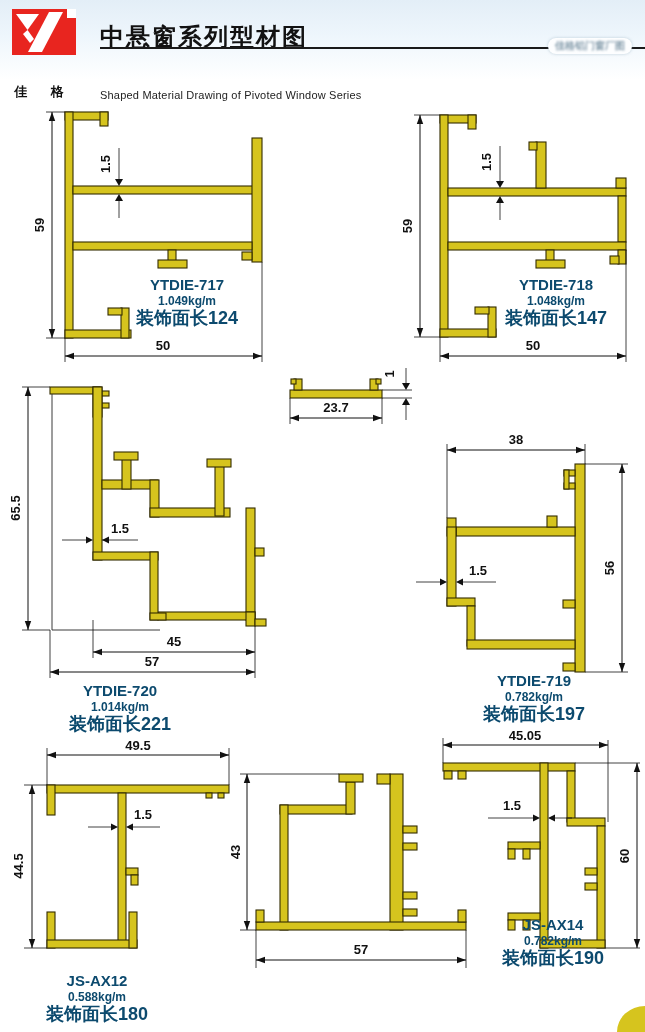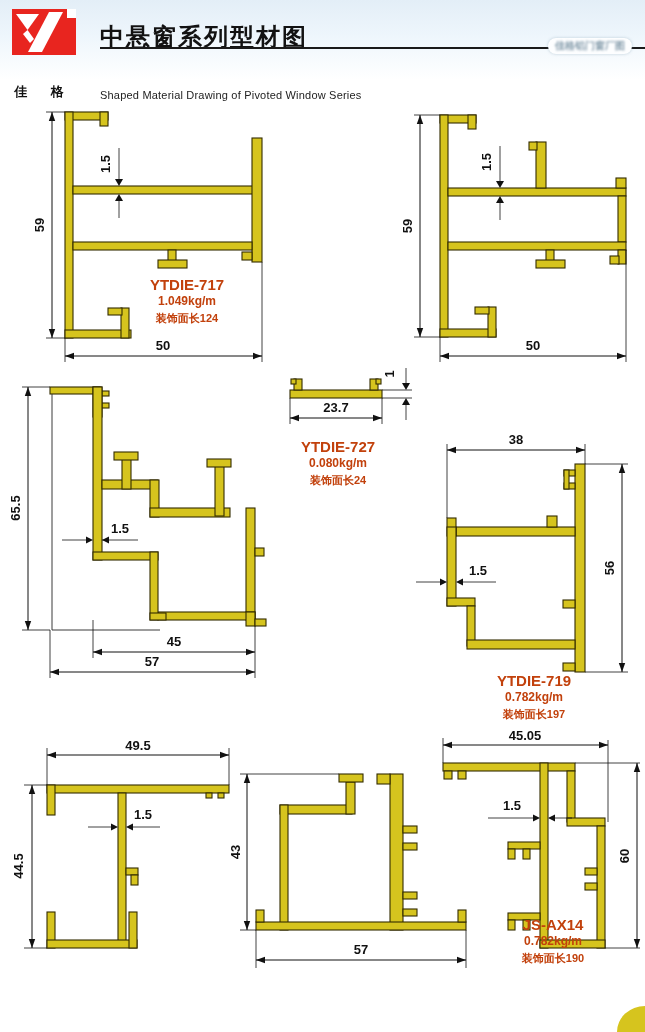--- a/index.html
+++ b/index.html
@@ -17,24 +17,24 @@
     border-radius:8px;box-shadow:0 0 3px rgba(120,150,170,.45);display:flex;align-items:center;justify-content:center;}
   #badge span{font-size:10px;font-weight:bold;color:#8aa0af;filter:blur(1.3px);white-space:nowrap;}
   svg.prof{position:absolute;overflow:visible;}
   .m{fill:#d6c41e;stroke:#332d00;stroke-width:1.1;}
   .thin{stroke:#3a3a3a;stroke-width:1;fill:none;}
   .dim,.ext{stroke:#111;fill:none;}
   .dim{stroke-width:1;}
   .ext{stroke-width:0.8;}
   .arr{fill:#111;stroke:none;}
   .dt{font:bold 13px "Liberation Sans",sans-serif;fill:#111;}
-  .plabel{position:absolute;text-align:center;color:#c2410c;font-weight:bold;line-height:17px;}
+  .plabel{position:absolute;text-align:center;color:#0c4a6e;font-weight:bold;line-height:17px;}
   .plabel .code{font-size:15px;}
   .plabel .wt{font-size:12px;}
-  .plabel .dl{font-size:11px;}
+  .plabel .dl{font-size:18px;}
   #corner-deco{position:absolute;right:0;bottom:0;width:28px;height:26px;
     background:#d6c41e;border-top-left-radius:100%;}
 </style>
 </head>
 <body>
 
 <div id="page">
 
   <div id="header-band">
     <svg id="logo" width="64" height="46" viewBox="0 0 64 46">
@@ -126,20 +126,25 @@
       <polygon class="arr" points="116,103 124,103 120,96"></polygon>
       <text class="dt" transform="translate(32,126) rotate(-90)" text-anchor="middle">59</text>
       <text class="dt" x="153" y="250" text-anchor="middle">50</text>
       <text class="dt" transform="translate(111,62) rotate(-90)" text-anchor="middle">1.5</text>
     <polygon points="40,15 36.8,24 43.2,24" class="arr"></polygon>
         <polygon points="40,237 36.8,228 43.2,228" class="arr"></polygon>
         <polygon points="60,256 69,252.8 69,259.2" class="arr"></polygon>
         <polygon points="246,256 237,252.8 237,259.2" class="arr"></polygon>
       </g>
   </svg>
+  <div class="plabel" style="left:486px;top:276px;width:140px">
+    <div class="code">YTDIE-718</div>
+    <div class="wt">1.048kg/m</div>
+    <div class="dl">装饰面长147</div>
+  </div>
 
   <svg class="prof" style="left:270px;top:360px" width="160" height="130" viewBox="0 0 160 130">
     <g>
       <rect class="m" x="20" y="30" width="92" height="8"></rect>
       <rect class="m" x="24" y="19" width="8" height="11"></rect>
       <rect class="m" x="21" y="19" width="5" height="5"></rect>
       <rect class="m" x="100" y="19" width="8" height="11"></rect>
       <rect class="m" x="106" y="19" width="5" height="5"></rect>
     </g>
     <g>
@@ -151,25 +156,20 @@
       <line class="ext" x1="136" y1="8" x2="136" y2="23"></line>
       <line class="ext" x1="136" y1="45" x2="136" y2="60"></line>
       <polygon class="arr" points="132,23 140,23 136,30"></polygon>
       <polygon class="arr" points="132,45 140,45 136,38"></polygon>
       <text class="dt" x="66" y="52" text-anchor="middle">23.7</text>
       <text class="dt" transform="translate(124,14) rotate(-90)" text-anchor="middle">1</text>
     <polygon points="20,58 29,54.8 29,61.2" class="arr"></polygon>
         <polygon points="112,58 103,54.8 103,61.2" class="arr"></polygon>
       </g>
   </svg>
-  <div class="plabel" style="left:268px;top:438px;width:140px">
-    <div class="code">YTDIE-727</div>
-    <div class="wt">0.080kg/m</div>
-    <div class="dl">装饰面长24</div>
-  </div>
 
   <svg class="prof" style="left:10px;top:380px" width="260" height="360" viewBox="0 0 260 360">
     <g>
       <rect class="m" x="40" y="7" width="50" height="7"></rect>
       <rect class="m" x="83" y="7" width="9" height="30"></rect>
       <rect class="m" x="92" y="11" width="7" height="5"></rect>
       <rect class="m" x="92" y="23" width="7" height="5"></rect>
       <rect class="m" x="83" y="7" width="9" height="173"></rect>
       <rect class="m" x="92" y="100" width="56" height="9"></rect>
       <rect class="m" x="112" y="79" width="9" height="30"></rect>
@@ -206,20 +206,25 @@
       <text class="dt" x="164" y="266" text-anchor="middle">45</text>
       <text class="dt" x="142" y="286" text-anchor="middle">57</text>
     <polygon points="18,7 14.8,16 21.2,16" class="arr"></polygon>
         <polygon points="18,250 14.8,241 21.2,241" class="arr"></polygon>
         <polygon points="83,272 92,268.8 92,275.2" class="arr"></polygon>
         <polygon points="245,272 236,268.8 236,275.2" class="arr"></polygon>
         <polygon points="40,292 49,288.8 49,295.2" class="arr"></polygon>
         <polygon points="245,292 236,288.8 236,295.2" class="arr"></polygon>
       </g>
   </svg>
+  <div class="plabel" style="left:50px;top:682px;width:140px">
+    <div class="code">YTDIE-720</div>
+    <div class="wt">1.014kg/m</div>
+    <div class="dl">装饰面长221</div>
+  </div>
 
   <svg class="prof" style="left:400px;top:420px" width="245" height="310" viewBox="0 0 245 310">
     <g>
       <rect class="m" x="175" y="44" width="10" height="208"></rect>
       <rect class="m" x="164" y="50" width="11" height="6"></rect>
       <rect class="m" x="164" y="63" width="11" height="6"></rect>
       <rect class="m" x="164" y="50" width="5" height="19"></rect>
       <rect class="m" x="56" y="107" width="119" height="9"></rect>
       <rect class="m" x="47" y="98" width="9" height="18"></rect>
       <rect class="m" x="147" y="96" width="10" height="11"></rect>
@@ -282,20 +287,25 @@
       <polygon class="arr" points="123,83.5 123,90.5 116,87"></polygon>
       <text class="dt" x="128" y="10" text-anchor="middle">49.5</text>
       <text class="dt" transform="translate(13,126) rotate(-90)" text-anchor="middle">44.5</text>
       <text class="dt" x="133" y="79" text-anchor="middle">1.5</text>
     <polygon points="37,15 46,11.8 46,18.2" class="arr"></polygon>
         <polygon points="219,15 210,11.8 210,18.2" class="arr"></polygon>
         <polygon points="22,45 18.8,54 25.2,54" class="arr"></polygon>
         <polygon points="22,208 18.8,199 25.2,199" class="arr"></polygon>
       </g>
   </svg>
+  <div class="plabel" style="left:27px;top:972px;width:140px">
+    <div class="code">JS-AX12</div>
+    <div class="wt">0.588kg/m</div>
+    <div class="dl">装饰面长180</div>
+  </div>
 
   <svg class="prof" style="left:230px;top:740px" width="240" height="292" viewBox="0 0 240 292">
     <g>
       <rect class="m" x="50" y="65" width="72" height="9"></rect>
       <rect class="m" x="116" y="42" width="9" height="32"></rect>
       <rect class="m" x="109" y="34" width="24" height="8"></rect>
       <rect class="m" x="160" y="34" width="13" height="156"></rect>
       <rect class="m" x="147" y="34" width="13" height="10"></rect>
       <rect class="m" x="173" y="86" width="14" height="7"></rect>
       <rect class="m" x="173" y="103" width="14" height="7"></rect>

